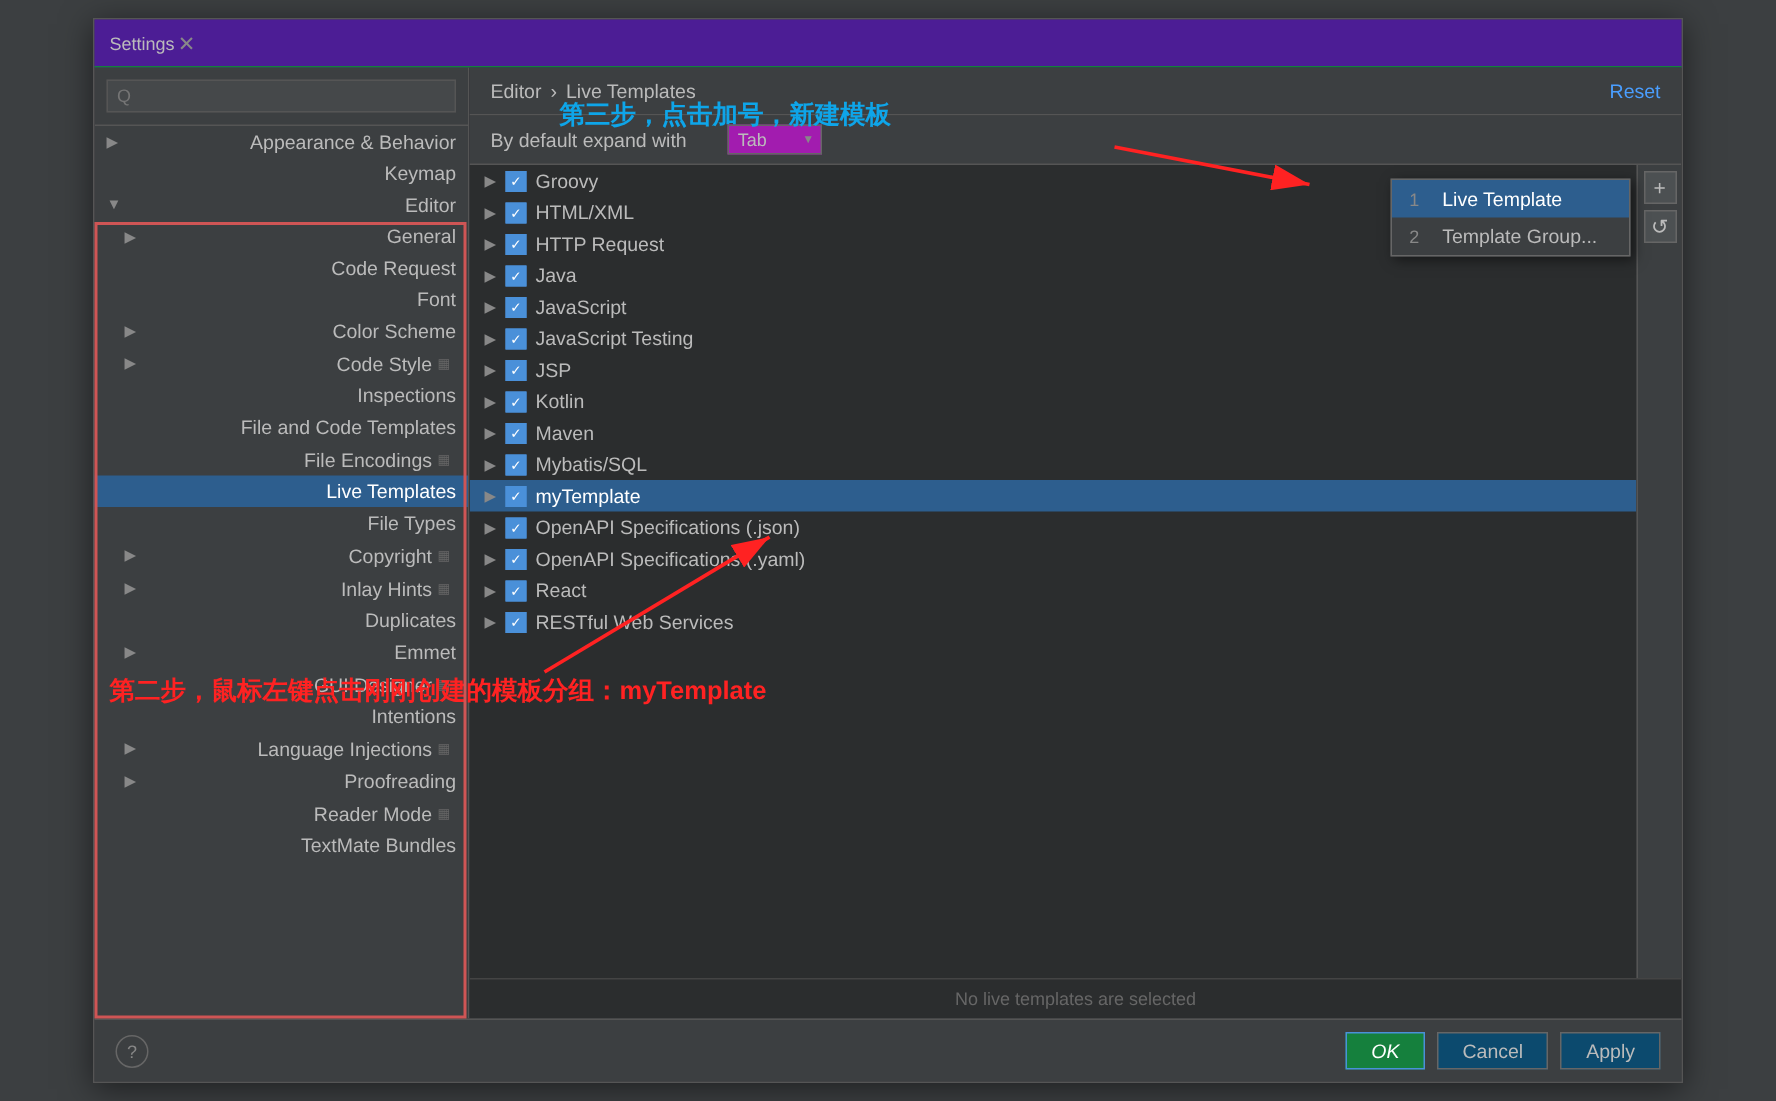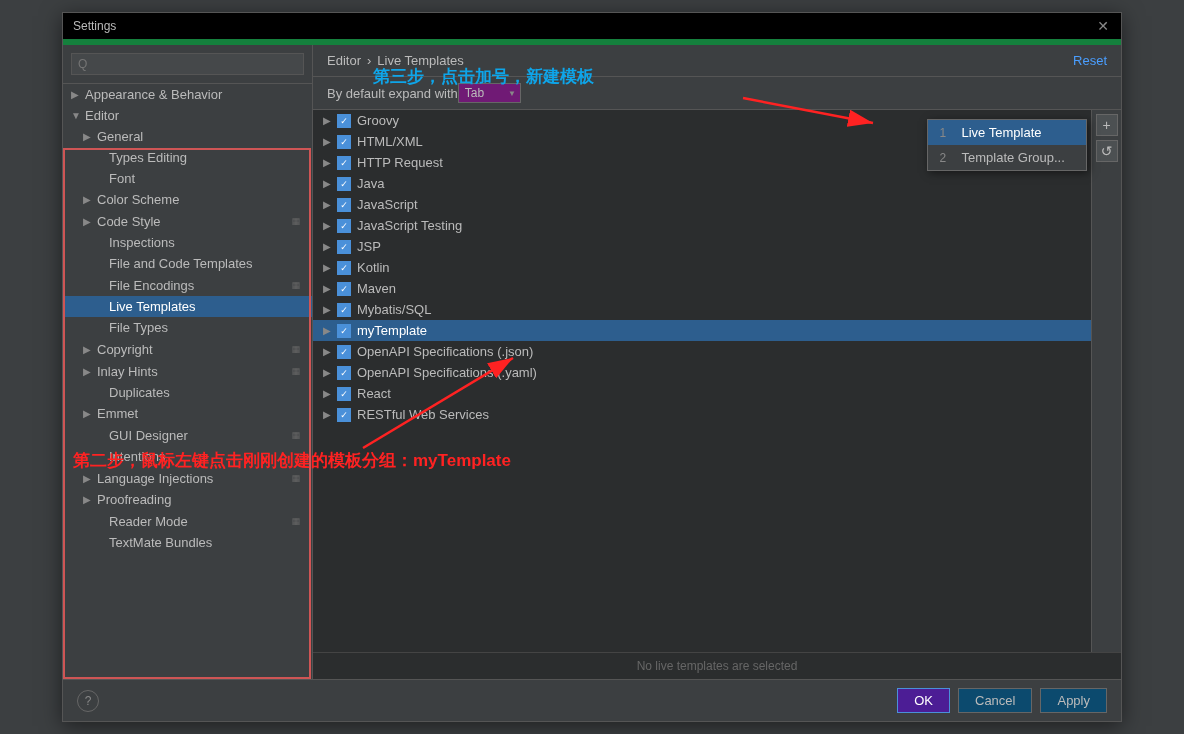--- a/index.html
+++ b/index.html
@@ -20,27 +20,27 @@
       height: 710px;
       background: #3c3f41;
       border: 1px solid #555;
       display: flex;
       flex-direction: column;
       position: relative;
       box-shadow: 0 4px 20px rgba(0,0,0,0.5);
     }
 
     .title-bar {
-      background: #000000;
+      background: #4c1d95;
       height: 32px;
       display: flex;
       align-items: center;
-      justify-content: space-between;
+      justify-content: flex-start;
       padding: 0 10px;
-      border-bottom: 6px solid #15803d;
+      border-bottom: 1px solid #15803d;
       flex-shrink: 0;
     }
 
     .title-bar-title {
       color: #bbb;
       font-size: 12px;
     }
 
     .close-btn {
       width: 16px;
@@ -102,20 +102,21 @@
 
     .tree-item .arrow {
       width: 14px;
       font-size: 10px;
       color: #888;
       flex-shrink: 0;
     }
 
     .tree-item .label {
       flex: 1;
+      text-align: right;
     }
 
     .tree-item .expand-icon {
       width: 16px;
       height: 16px;
       display: flex;
       align-items: center;
       justify-content: center;
       color: #666;
       font-size: 9px;
@@ -158,33 +159,33 @@
       cursor: pointer;
       font-size: 13px;
       background: none;
       border: none;
     }
 
     .panel-toolbar {
       display: flex;
       align-items: center;
       padding: 6px 14px;
-      gap: 0;
+      gap: 27px;
       border-bottom: 1px solid #555;
       flex-shrink: 0;
       background: #3c3f41;
     }
 
     .toolbar-label {
       color: #bbb;
       font-size: 13px;
     }
 
     .dropdown {
-      background: #701a75;
+      background: #a21caf;
       border: 1px solid #666;
       color: #bbb;
       padding: 2px 20px 2px 6px;
       font-size: 12px;
       appearance: none;
       position: relative;
       cursor: pointer;
       min-width: 60px;
     }
 
@@ -345,23 +346,24 @@
     .footer-btn {
       padding: 4px 16px;
       font-size: 13px;
       cursor: pointer;
       border: 1px solid #666;
       color: #bbb;
       background: #0c4a6e;
     }
 
     .footer-btn.primary {
-      background: #4c1d95;
+      background: #15803d;
       border-color: #4a90d9;
       color: #fff;
+      font-style: italic;
     }
 
     .help-btn {
       width: 22px;
       height: 22px;
       border-radius: 50%;
       background: none;
       border: 1px solid #666;
       color: #888;
       display: flex;
@@ -436,31 +438,35 @@
 
     <div class="sidebar">
       <div class="search-bar">
         <input class="search-input" type="text" placeholder="Q" style="">
       </div>
 
       <div class="tree-item">
         <span class="arrow">▶</span>
         <span class="label">Appearance &amp; Behavior</span>
       </div>
+      <div class="tree-item indent-1">
+        <span class="arrow"></span>
+        <span class="label">Keymap</span>
+      </div>
       <div class="tree-item">
         <span class="arrow">▼</span>
         <span class="label">Editor</span>
       </div>
       <div class="tree-item indent-1">
         <span class="arrow">▶</span>
         <span class="label">General</span>
       </div>
       <div class="tree-item indent-2">
         <span class="arrow"></span>
-        <span class="label">Types Editing</span>
+        <span class="label">Code Request</span>
       </div>
       <div class="tree-item indent-2">
         <span class="arrow"></span>
         <span class="label">Font</span>
       </div>
       <div class="tree-item indent-1">
         <span class="arrow">▶</span>
         <span class="label">Color Scheme</span>
       </div>
       <div class="tree-item indent-1">

